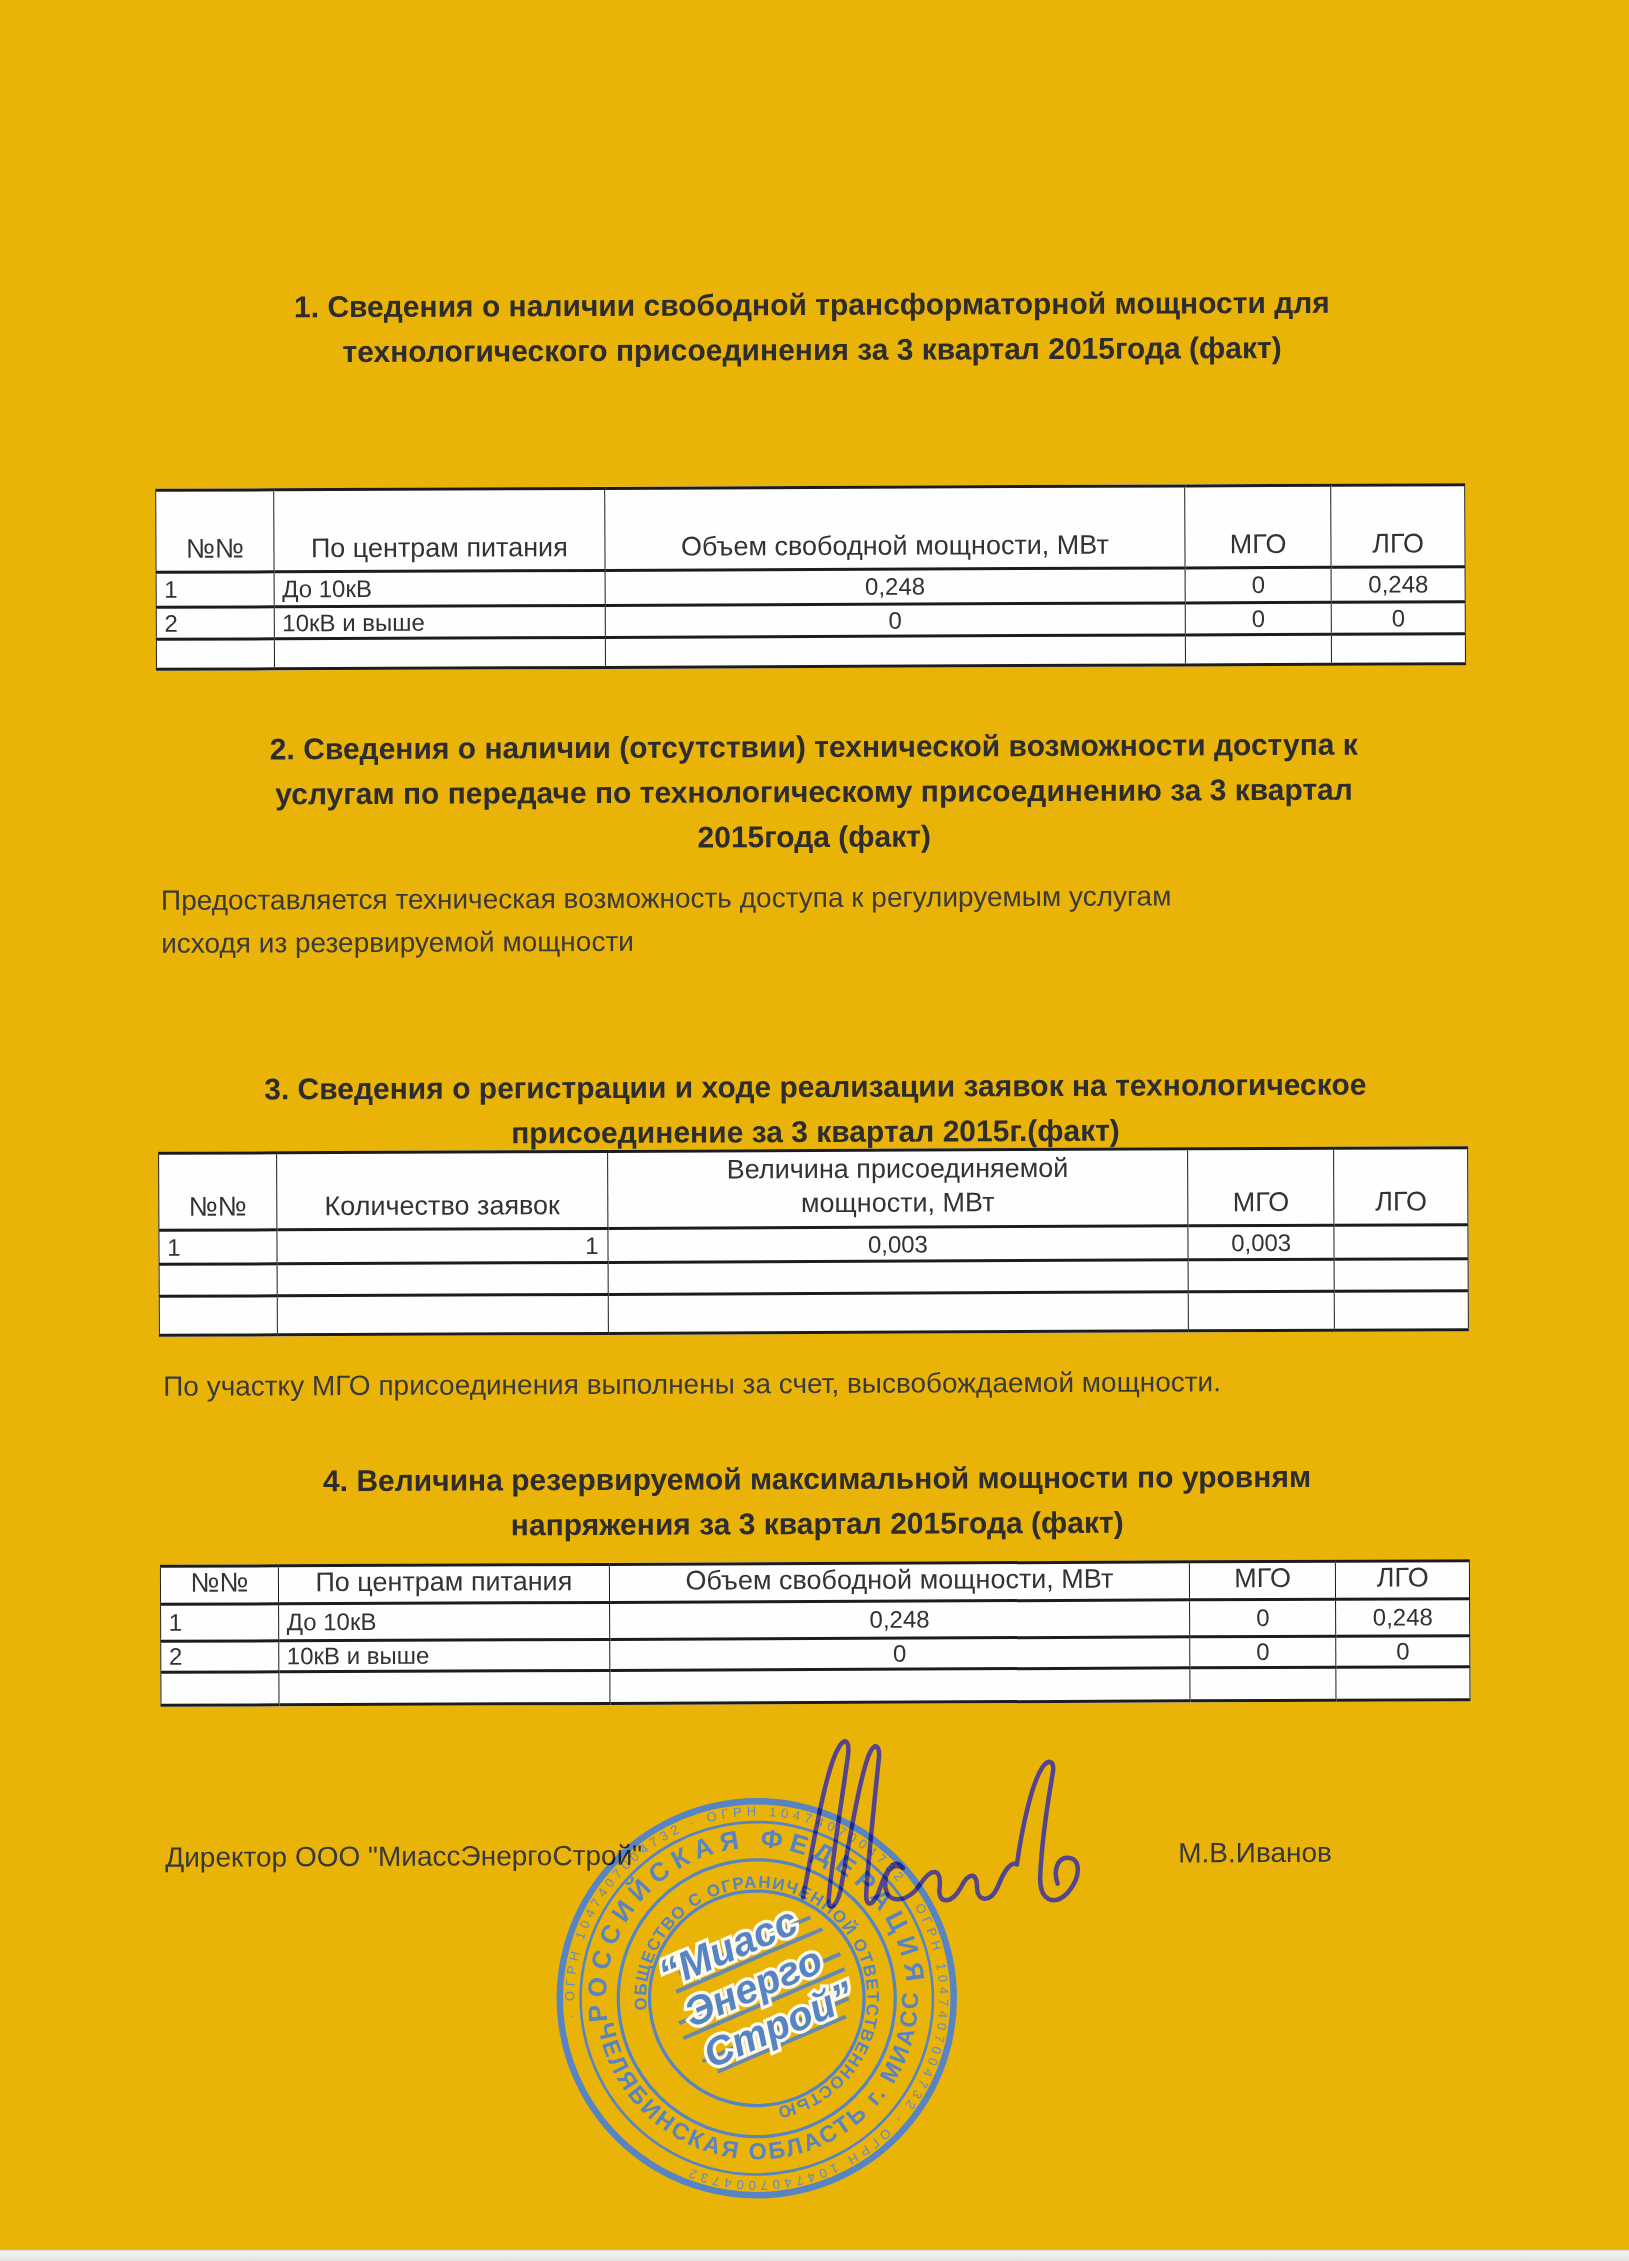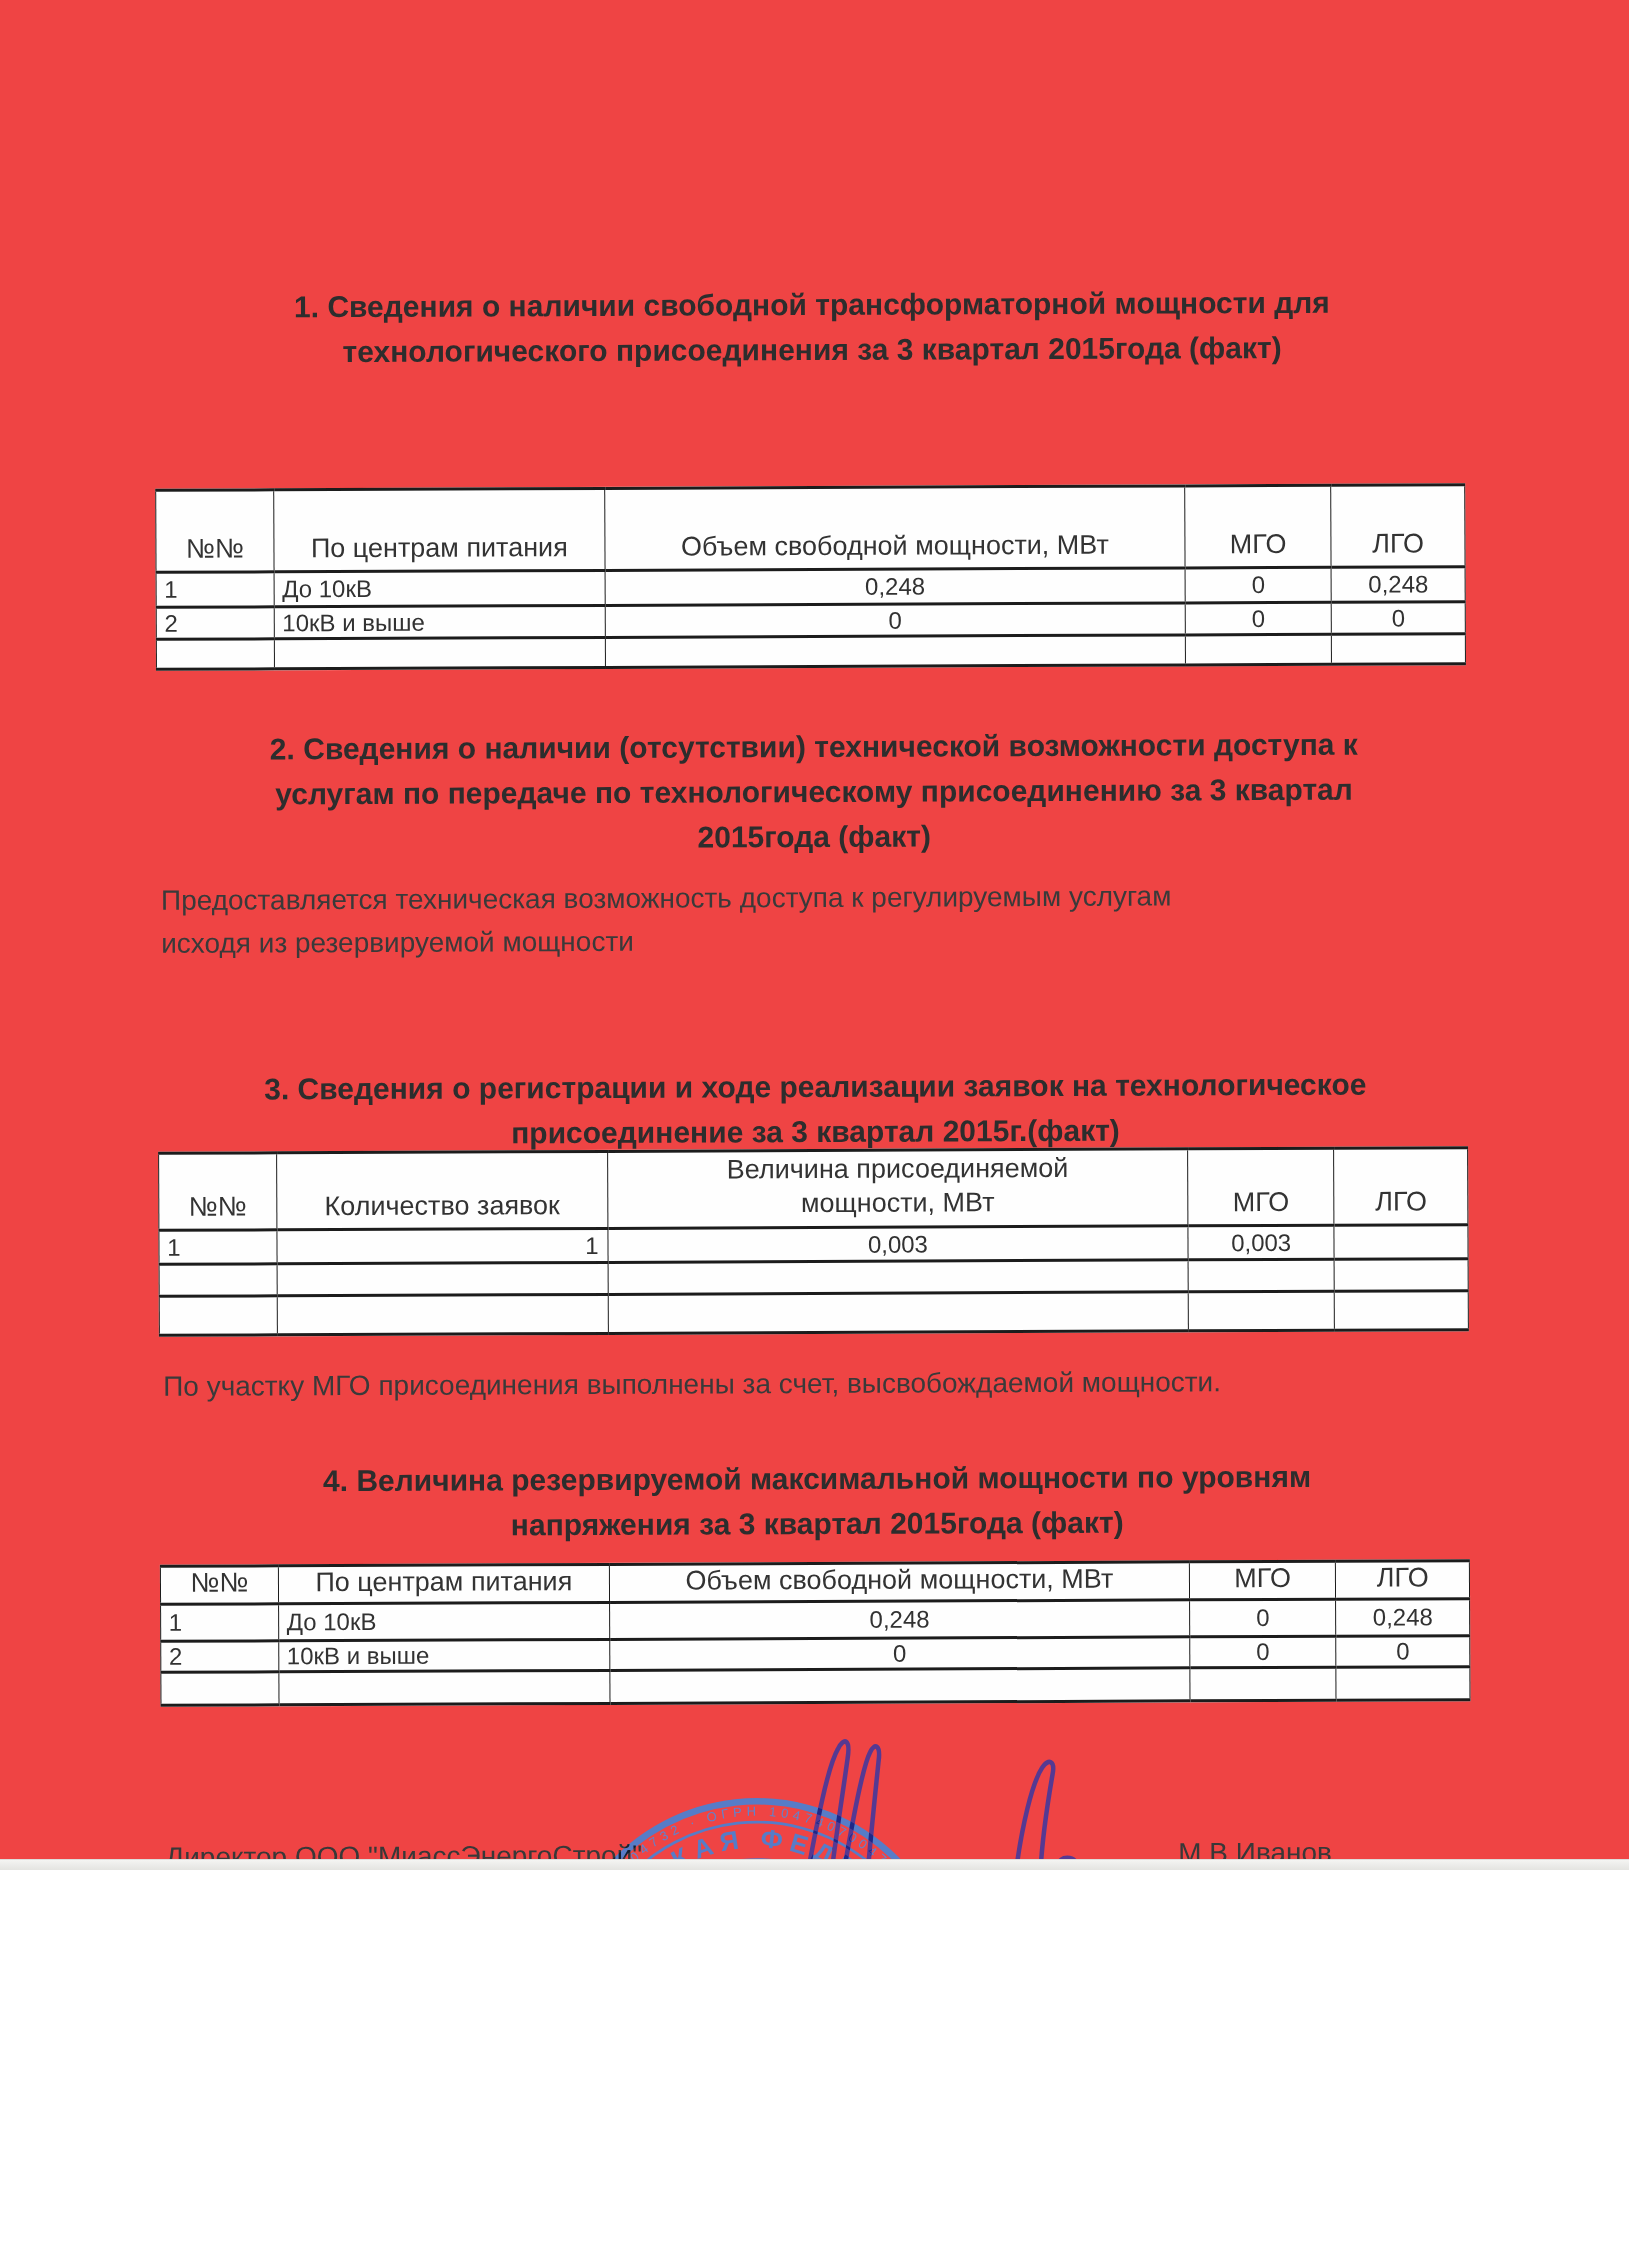--- a/index.html
+++ b/index.html
@@ -1,19 +1,19 @@
 <!DOCTYPE html>
 <html style="font-size:10.3px"><head>
 <meta charset="utf-8">
 <style>
   html,body{margin:0;padding:0;background:#ffffff;}
   .page{
     position:relative;
-    width:1630px;height:1870px;
-    background:#ef4444;
+    width:1630px;height:2261px;
+    background:#eab308;
     overflow:hidden;
     font-family:"Liberation Sans", sans-serif;
     color:#2f2f2f;
   }
   .scan-rot{position:absolute;left:0;top:0;width:1630px;height:2261px;transform:rotate(-0.25deg);transform-origin:50% 50%;}
   .heading{
     position:absolute;left:161px;width:1309px;
     font-weight:bold;font-size:30px;line-height:45px;
     text-align:center;white-space:pre-line;color:#2d2d2d;
   }
@@ -31,21 +31,21 @@
     font-size:24px;color:#323232;text-align:center;
     padding:0 5.2px;overflow:hidden;vertical-align:middle;
   }
   table.doc-table tr.hdr td{
     font-size:27px;color:#333;vertical-align:bottom;padding-bottom:6.4px;
   }
   table.doc-table td.left{text-align:left;padding-left:7.7px;}
   table.doc-table td.right{text-align:right;padding-right:9px;}
   td.prewrap{white-space:pre-line;line-height:34px;}
   .sig-role{position:absolute;left:162px;top:1839px;font-size:28px;color:#383838;}
-  .sig-name{position:absolute;left:1175px;top:1839px;font-size:28px;color:#383838;text-decoration:underline;}
+  .sig-name{position:absolute;left:1175px;top:1839px;font-size:28px;color:#383838;}
   .stamp-svg{position:absolute;left:545px;top:1790px;mix-blend-mode:multiply;opacity:.93;}
   .ink-svg{position:absolute;left:761px;top:1733px;mix-blend-mode:multiply;}
   .scan-edge{
     position:absolute;left:0;bottom:0;width:1630px;height:10.3px;
     background:linear-gradient(#f4f4f2,#e4e4e1);
     border-top:0.6px solid #dddddb;
   }
 </style>
 </head>
 <body>

